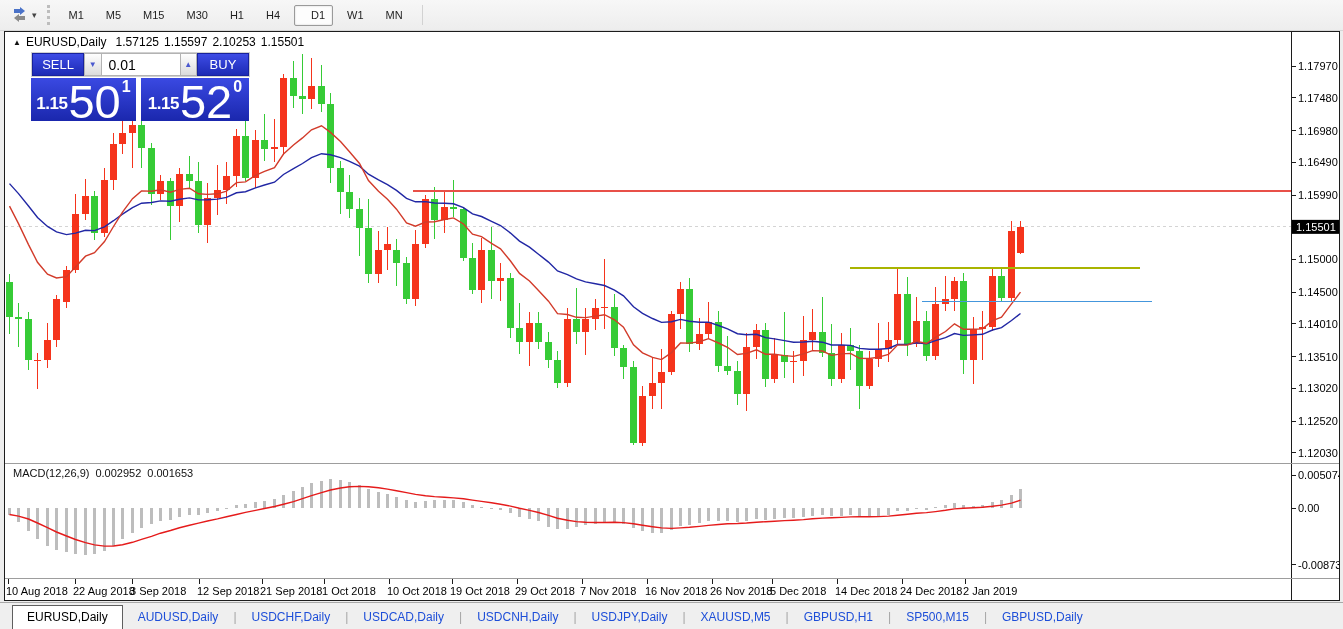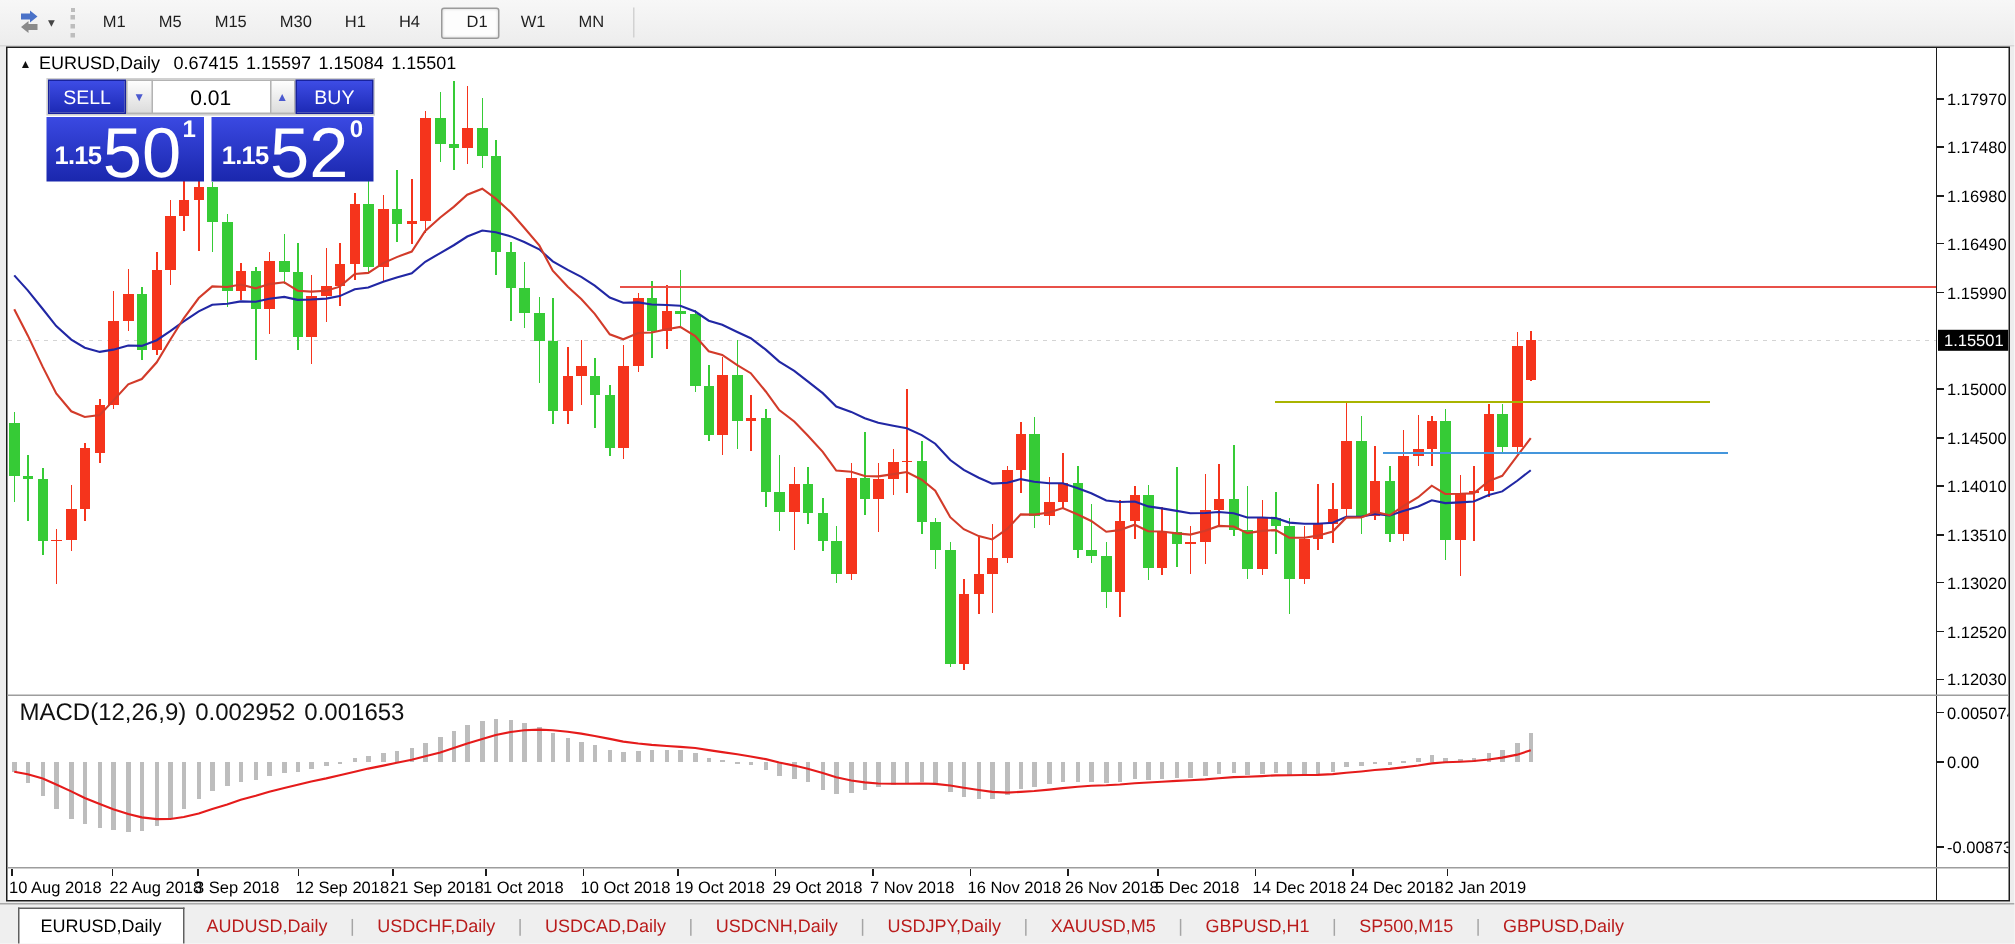--- a/index.html
+++ b/index.html
@@ -46,47 +46,47 @@
     font-size:13px;display:flex;align-items:center;justify-content:center;
   }
   .sell-btn,.buy-btn{width:52px;}
   .spin-btn{
     width:16px;background:linear-gradient(#fefefe,#dcdcdc);border:1px solid #b3b3b3;
     color:#4b59cf;font-size:8px;display:flex;align-items:center;justify-content:center;
   }
   .vol-field{
     width:64px;border:1px solid #b3b3b3;border-left:none;border-right:none;
     font-size:14px;font-family:"Liberation Sans",sans-serif;
-    text-align:center;padding:0 7px;outline:none;background:#fff;color:#000;
+    text-align:left;padding:0 7px;outline:none;background:#fff;color:#000;
   }
   .tp-row2{display:flex;margin-top:1px;}
   .price-box{
     width:105px;height:40px;background:linear-gradient(#3a49e2,#1a27ad);
     color:#fff;display:flex;align-items:flex-end;justify-content:center;padding-bottom:3px;
   }
   .price-box.buy{margin-left:5px;width:108px;}
   .pb-prefix{font-size:17px;font-weight:700;margin:0 1px 4px 0;letter-spacing:-.5px;text-align:center;}
   .pb-big{font-size:47px;line-height:33px;font-weight:400;}
   .pb-sup{font-size:16px;font-weight:700;margin:0 0 22px 1px;}
 
   .macd-label{
-    position:absolute;left:8px;top:435px;font-size:16px;color:#111;z-index:5;
+    position:absolute;left:8px;top:435px;font-size:11px;color:#111;z-index:5;
     display:flex;gap:6px;white-space:nowrap;
   }
   .sep-line{position:absolute;left:0;width:1334px;height:1px;background:#9d9d9d;z-index:4;}
   .sep1{top:431px;}
   .sep2{top:546px;}
 
   
   .tabbar{
     position:absolute;top:602px;left:0;width:1343px;height:27px;
     background:#efefef;border-top:1px solid #a8a8a8;
     display:flex;align-items:flex-end;padding-left:12px;box-sizing:border-box;
   }
-  .tab{font-size:12px;color:#b91c1c;padding:4px 15px 5px 15px;white-space:nowrap;}
+  .tab{font-size:12px;color:#1d4ed8;padding:4px 15px 5px 15px;white-space:nowrap;}
   .tab.active{
     background:#fff;border:1px solid #5f5f5f;border-bottom:none;color:#000;
     margin-top:-1px;padding:4px 14px 6px 14px;position:relative;top:1px;
   }
   .tab-div{color:#a5a5a5;font-size:12px;padding-bottom:5px;}
 </style>
 </head>
 <body>
 
 <div class="toolbar">
@@ -110,23 +110,23 @@
       <span class="tf-btn">MN</span>
     </span>
   <span class="tb-sep"></span>
 </div>
 
 <div class="chart-frame">
 
   <div class="chart-title">
     <span class="collapse">▲</span>
     <span class="sym">EURUSD,Daily</span>
-    <span>0.67415</span>
+    <span>1.57125</span>
     <span>1.15597</span>
-    <span>1.15084</span>
+    <span>2.10253</span>
     <span>1.15501</span>
   </div>
 
   <div class="trade-panel">
     <div class="tp-row1">
       <div class="btn-blue sell-btn">SELL</div>
       <div class="spin-btn">▼</div>
       <input class="vol-field" value="0.01" style="">
       <div class="spin-btn">▲</div>
       <div class="btn-blue buy-btn">BUY</div>

